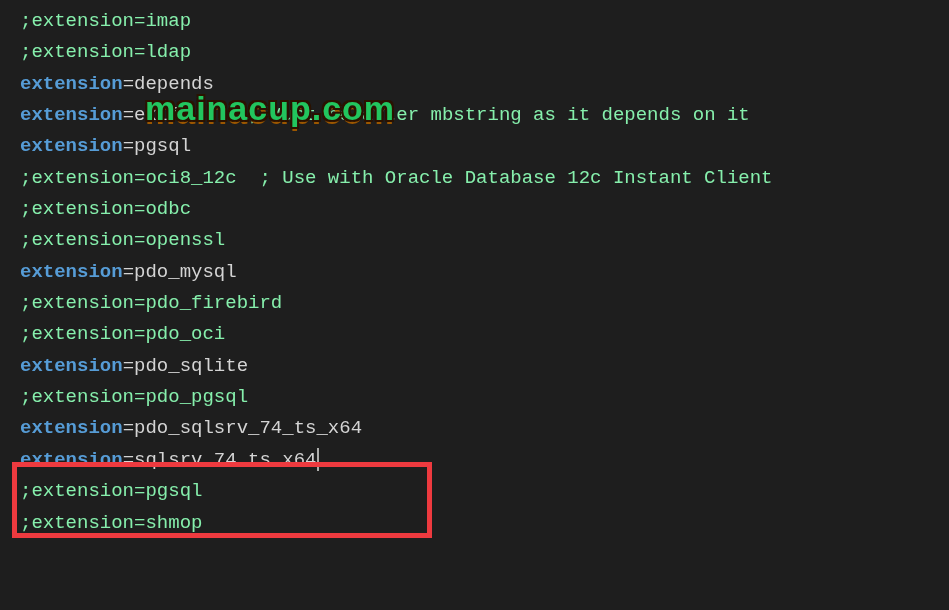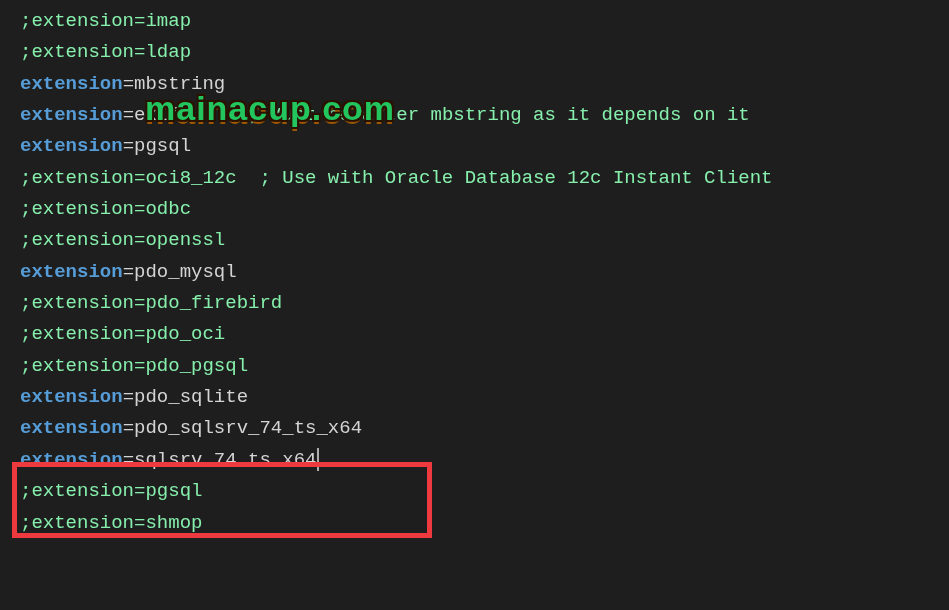--- a/index.html
+++ b/index.html
@@ -54,31 +54,31 @@
     z-index: 8;
     pointer-events: none;
   }
 </style>
 </head>
 <body>
 
 <div id="code">
     <div class="line"><span class="comment">;extension=imap</span></div>
     <div class="line"><span class="comment">;extension=ldap</span></div>
-    <div class="line"><span class="key">extension</span><span class="eq">=</span><span class="val">mbstring</span></div>
+    <div class="line"><span class="key">extension</span><span class="eq">=</span><span class="val">depends</span></div>
     <div class="line"><span class="key">extension</span><span class="eq">=</span><span class="val">exif</span><span class="comment">      ; Must be after mbstring as it depends on it</span></div>
     <div class="line"><span class="key">extension</span><span class="eq">=</span><span class="val">pgsql</span></div>
     <div class="line"><span class="comment">;extension=oci8_12c  ; Use with Oracle Database 12c Instant Client</span></div>
     <div class="line"><span class="comment">;extension=odbc</span></div>
     <div class="line"><span class="comment">;extension=openssl</span></div>
     <div class="line"><span class="key">extension</span><span class="eq">=</span><span class="val">pdo_mysql</span></div>
     <div class="line"><span class="comment">;extension=pdo_firebird</span></div>
     <div class="line"><span class="comment">;extension=pdo_oci</span></div>
+    <div class="line"><span class="key">extension</span><span class="eq">=</span><span class="val">pdo_sqlite</span></div>
     <div class="line"><span class="comment">;extension=pdo_pgsql</span></div>
-    <div class="line"><span class="key">extension</span><span class="eq">=</span><span class="val">pdo_sqlite</span></div>
     <div class="line"><span class="key">extension</span><span class="eq">=</span><span class="val">pdo_sqlsrv_74_ts_x64</span></div>
     <div class="line"><span class="key">extension</span><span class="eq">=</span><span class="val">sqlsrv_74_ts_x64</span><span class="caret"></span></div>
     <div class="line"><span class="comment">;extension=pgsql</span></div>
     <div class="line"><span class="comment">;extension=shmop</span></div>
   </div>
 
 <div id="hbox" class="highlight-box" style="left: 12px; top: 462px; width: 420px; height: 76px;"></div>
 
 <svg id="arrow" class="arrow-svg" width="949" height="610">
   <defs>

